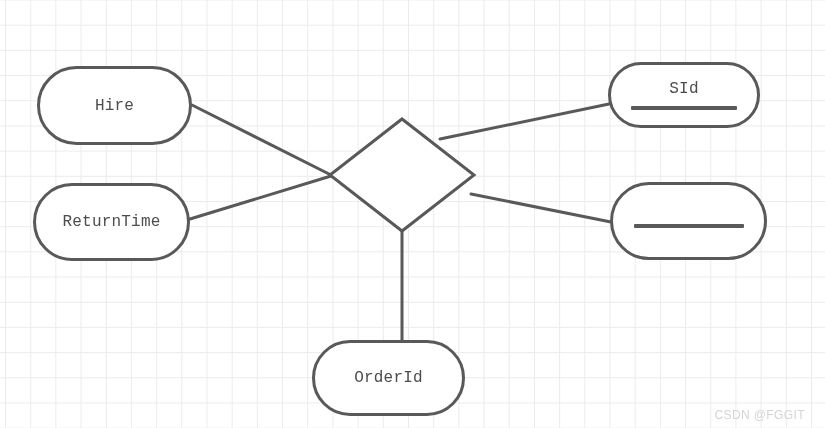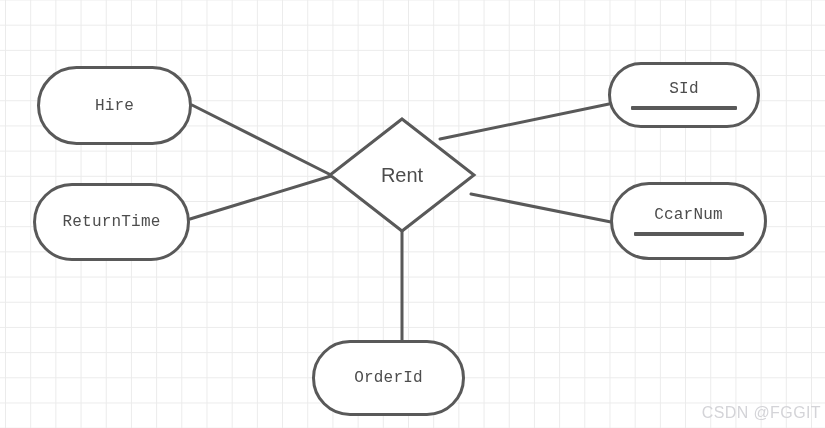--- a/index.html
+++ b/index.html
@@ -68,24 +68,24 @@
     justify-content: center;
     color: #4d4d4d;
     font-size: 20px;
     line-height: 1;
     white-space: nowrap;
     font-family: "Liberation Sans", sans-serif;
     pointer-events: none;
   }
   #watermark {
     position: absolute;
-    right: 4px;
+    right: 20px;
     bottom: 6px;
     color: #d4d4d8;
-    font-size: 16px;
+    font-size: 12px;
     letter-spacing: 0.4px;
     font-family: "Liberation Sans", sans-serif;
     white-space: nowrap;
   }
 </style>
 </head>
 <body>
 
 <div id="canvas" style="background-image: linear-gradient(to right, rgb(235, 235, 235) 1px, transparent 1px), linear-gradient(rgb(235, 235, 235) 1px, transparent 1px);">
 
@@ -95,37 +95,33 @@
         <line x1="190" y1="219" x2="331" y2="176" stroke="#595959"></line>
         <line x1="440" y1="139" x2="609" y2="104" stroke="#595959"></line>
         <line x1="471" y1="194" x2="611" y2="222" stroke="#595959"></line>
         <line x1="402" y1="230" x2="402" y2="341" stroke="#595959"></line>
       </g>
     <g id="diamond-group">
         <polygon points="402,119 474,175 402,231 330,175" fill="#ffffff" stroke="#595959" stroke-width="3" stroke-linejoin="miter"></polygon>
       </g>
   </svg>
 
-  <div class="diamond-wrap" id="diamond-wrap" style="left: 330px; top: 119px; width: 144px; height: 112px;">
-    <div class="diamond-label">Rent</div>
-  </div>
 
   <div id="nodes-host">
       <div class="node pill" style="left: 37px; top: 66px; width: 155px; height: 79px; border-color: rgb(89, 89, 89); background: rgb(255, 255, 255);">
         <div class="node-label" style="color: rgb(77, 77, 77); margin-top: 0px;">Hire</div>
       </div>
       <div class="node pill" style="left: 33px; top: 183px; width: 157px; height: 78px; border-color: rgb(89, 89, 89); background: rgb(255, 255, 255); justify-content: center;">
         <div class="node-label" style="color: rgb(77, 77, 77); margin-top: 0px;">ReturnTime</div>
       </div>
       <div class="node pill" style="left: 608px; top: 62px; width: 152px; height: 66px; border-color: rgb(89, 89, 89); background: rgb(255, 255, 255);">
         <div class="node-label" style="color: rgb(77, 77, 77);">SId</div>
         <div class="key-underline" style="width: 106px; background: rgb(89, 89, 89);"></div>
       </div>
       <div class="node pill" style="left: 610px; top: 182px; width: 157px; height: 78px; border-color: rgb(89, 89, 89); background: rgb(255, 255, 255);">
-        <div class="node-label" style="color: rgb(77, 77, 77);">CcarNum</div>
         <div class="key-underline" style="width: 110px; background: rgb(89, 89, 89);"></div>
       </div>
       <div class="node pill" style="left: 312px; top: 340px; width: 153px; height: 76px; border-color: rgb(89, 89, 89); background: rgb(255, 255, 255);">
         <div class="node-label" style="color: rgb(77, 77, 77); margin-top: 0px;">OrderId</div>
       </div>
     </div>
 
   <div id="watermark">CSDN @FGGIT</div>
 </div>
 

